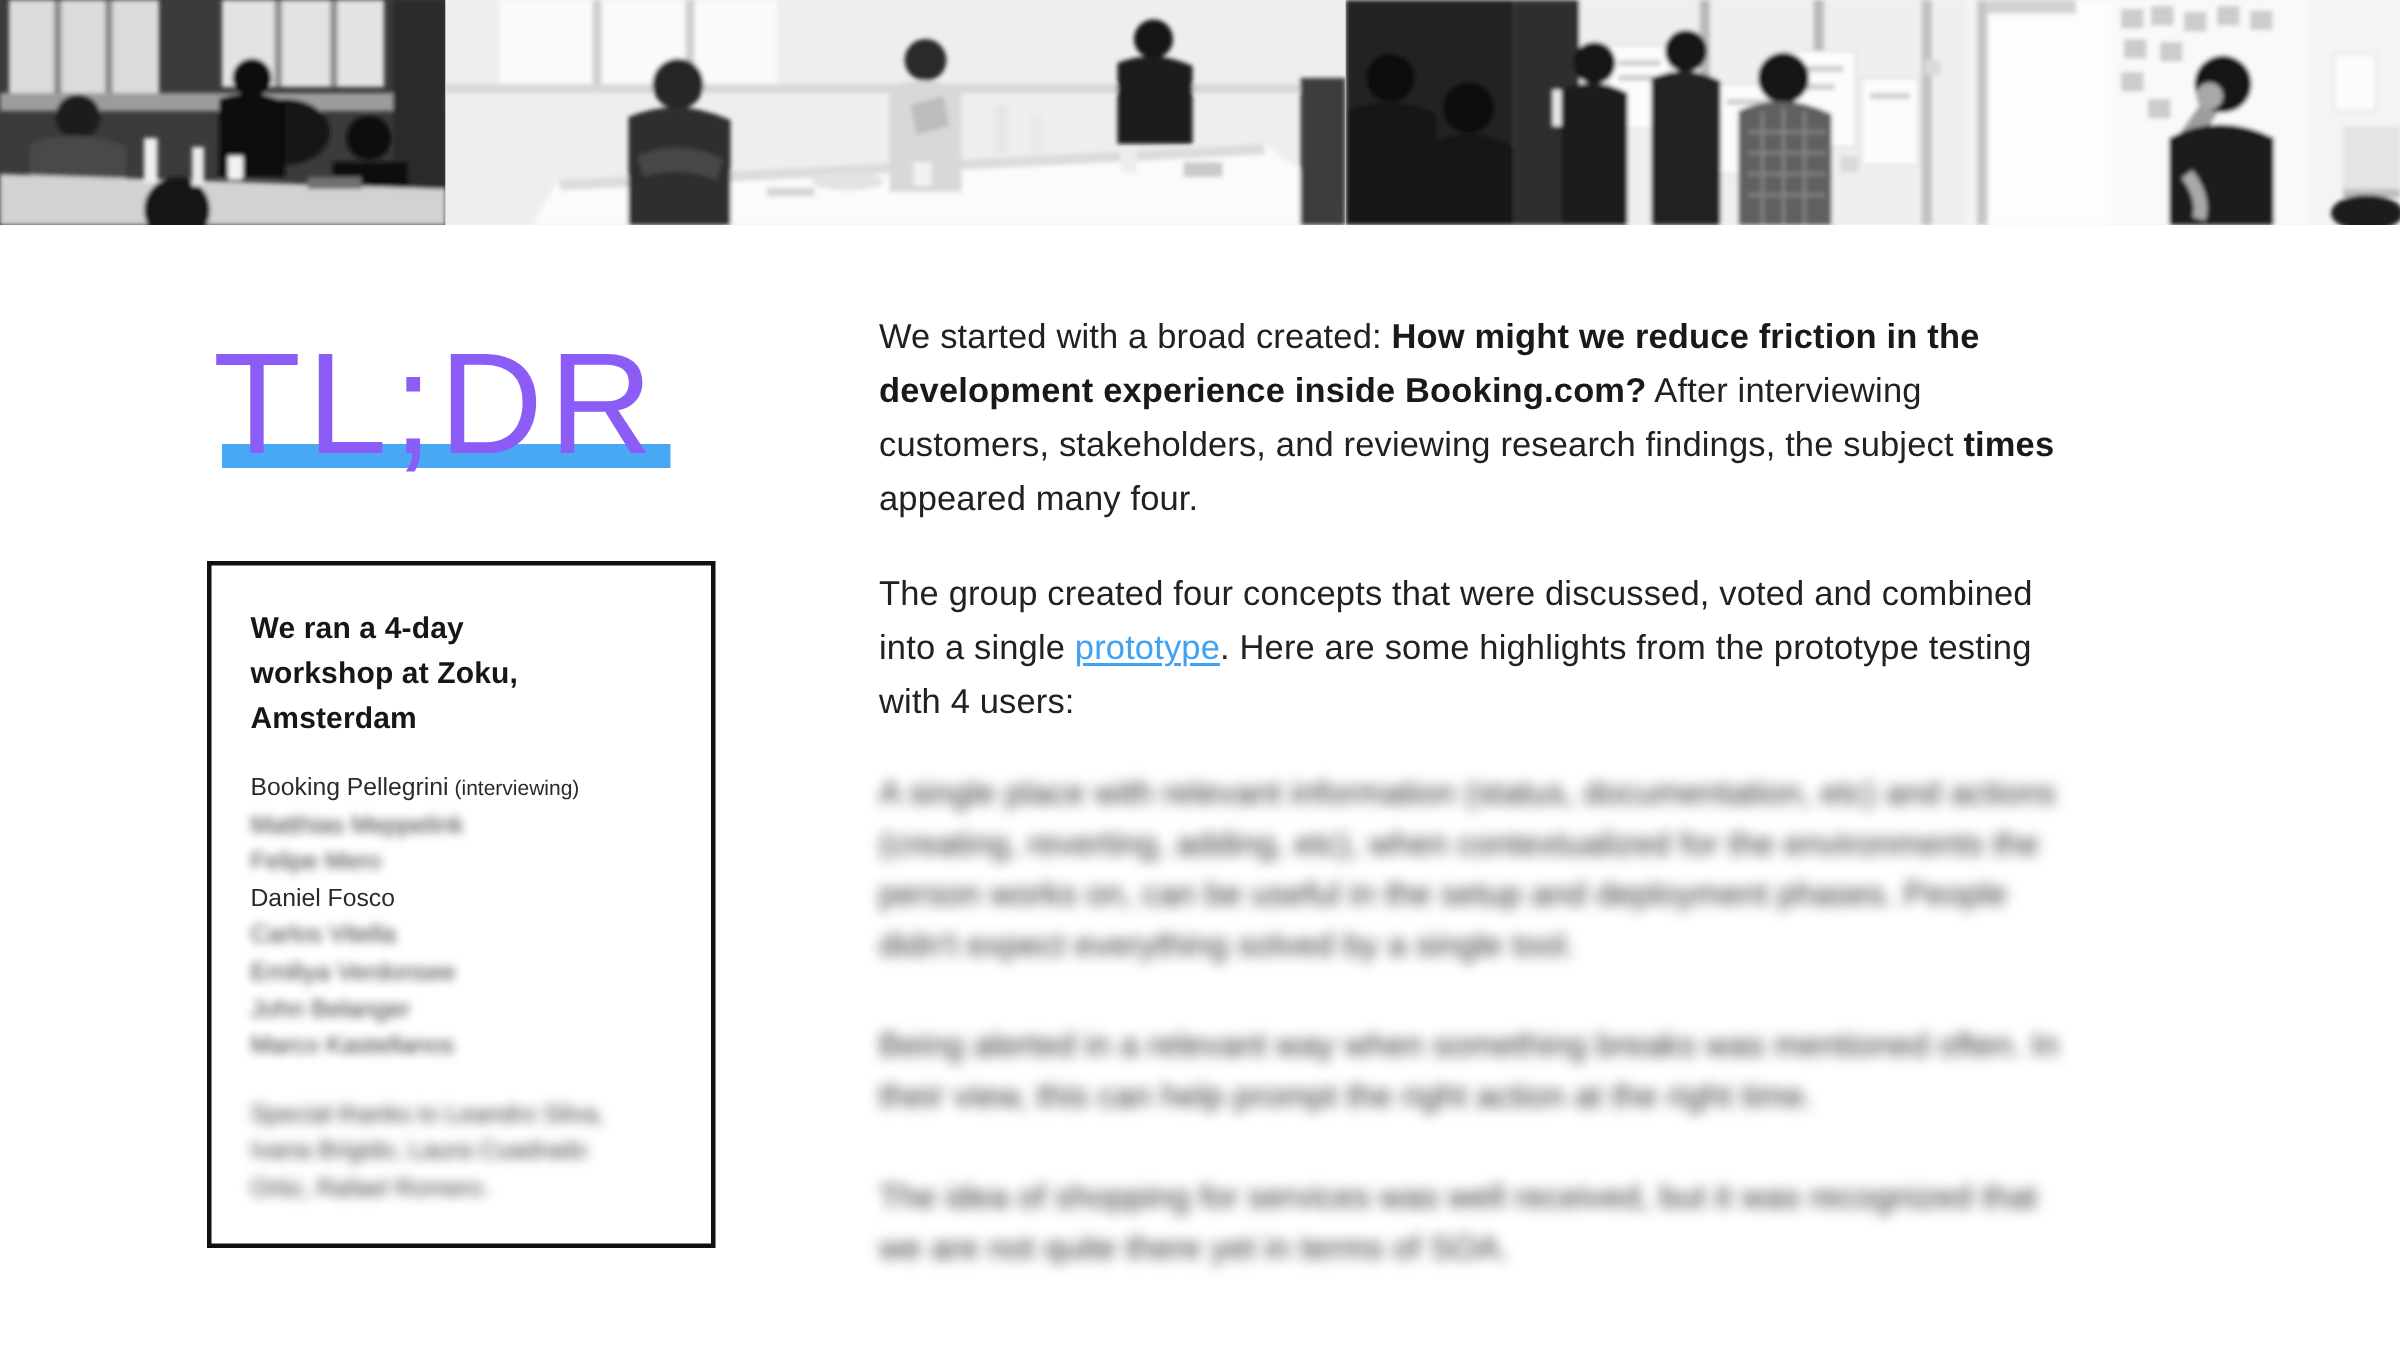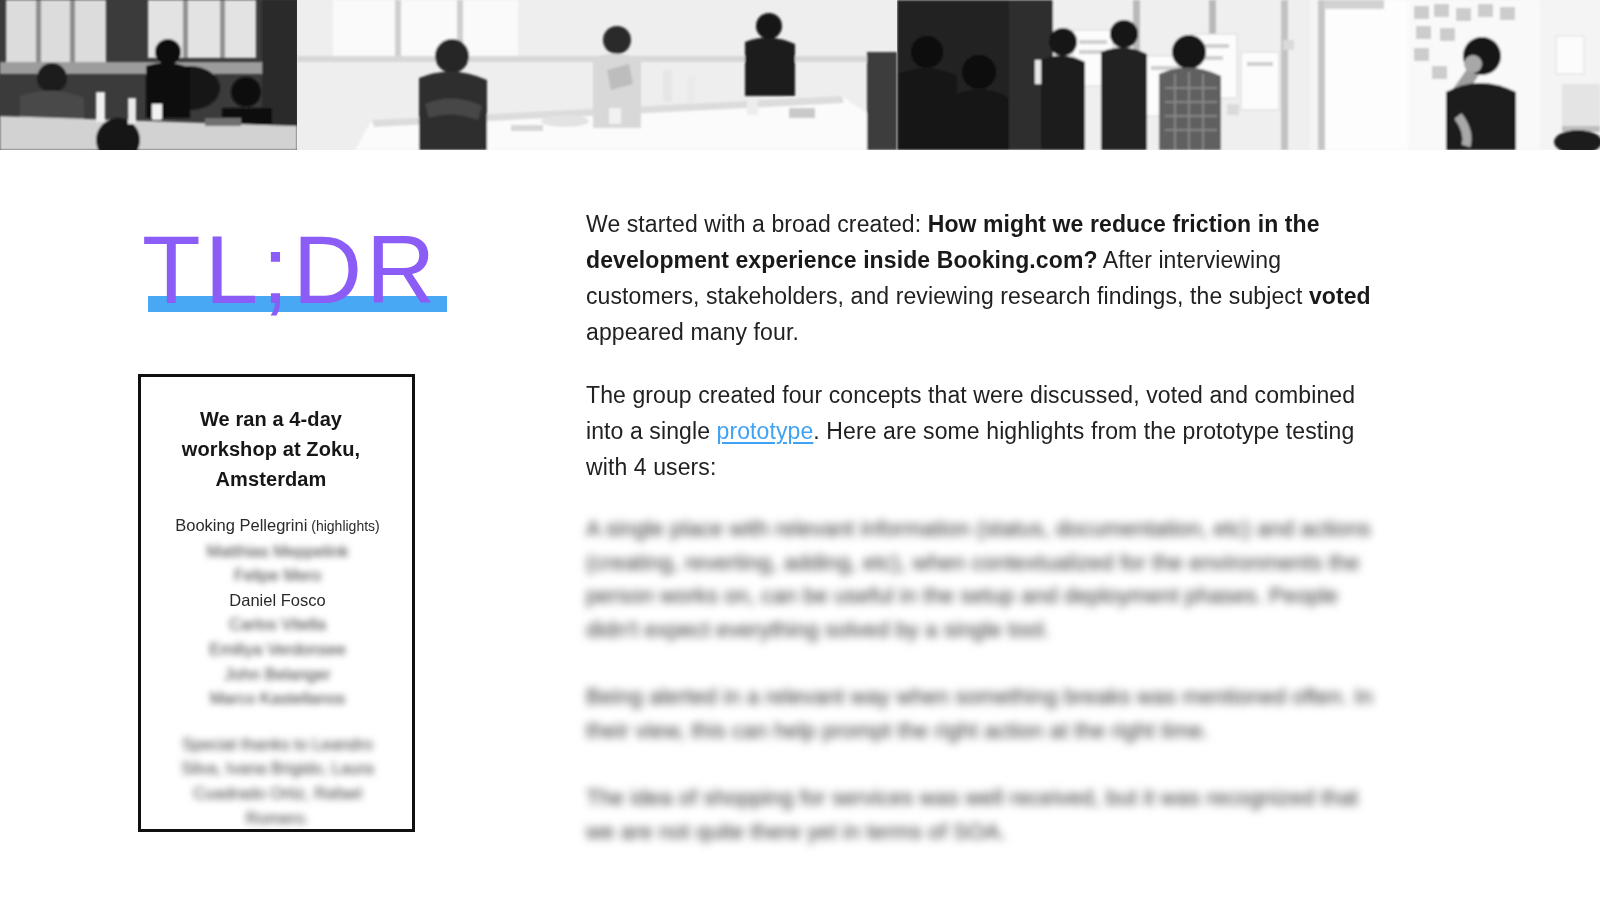--- a/index.html
+++ b/index.html
@@ -17,24 +17,23 @@
   
   .tldr{position:absolute;left:142px;top:222px;width:320px;height:120px;}
   .tldr h1{
     position:relative;z-index:1;margin:0;font-size:96px;line-height:96px;
     font-weight:500;letter-spacing:4px;color:#8b5cf6;white-space:nowrap;
   }
   .tldr-bar{position:absolute;z-index:0;left:6px;top:74px;width:299px;height:16px;}
 
   
   .info-box{
-    position:absolute;left:138px;top:374px;width:277px;height:458px;
+    position:absolute;left:138px;top:374px;width:339px;height:458px;
     box-sizing:border-box;border:3px solid #101010;background:#fff;
     padding:27px 24px 0 26px;
-    text-align:center;
   }
   .info-box h2{
     margin:0;font-size:20px;line-height:30px;font-weight:700;color:#161616;
     max-width:208px;letter-spacing:.1px;
   }
   .people{margin-top:19px;font-size:16.5px;line-height:24.6px;color:#2a2a2a;}
   .name-line{white-space:nowrap;}
   .name-line .role{font-size:14px;color:#2a2a2a;}
   .blurred{filter:blur(3.2px);color:#3a3a3a;}
   .thanks{
@@ -209,33 +208,33 @@
   </header>
 
   <div class="tldr">
     <span class="tldr-bar" style="background: rgb(73, 168, 244);"></span>
     <h1>TL;DR</h1>
   </div>
 
   <aside class="info-box">
     <h2>We ran a 4-day workshop at Zoku, Amsterdam</h2>
     <div class="people">
-        <div class="name-line"><span>Booking Pellegrini</span><span class="role"> (highlights)</span></div>
+        <div class="name-line"><span>Booking Pellegrini</span><span class="role"> (interviewing)</span></div>
         <div class="name-line blurred"><span>Matthias Meppelink</span></div>
         <div class="name-line blurred"><span>Felipe Mero</span></div>
         <div class="name-line"><span>Daniel Fosco</span></div>
         <div class="name-line blurred"><span>Carlos Vitella</span></div>
         <div class="name-line blurred"><span>Emiliya Verdonsee</span></div>
         <div class="name-line blurred"><span>John Belanger</span></div>
         <div class="name-line blurred"><span>Marco Kastellanos</span></div>
       </div>
     <p class="thanks">Special thanks to Leandro Silva, Ivana Brigido, Laura Cuadrado Ortiz, Rafael Romero.</p>
   </aside>
 
   <main class="right">
-    <p class="body-p"><span>We started with a broad created: </span><strong>How might we reduce friction in the development experience inside Booking.com?</strong><span> After interviewing customers, stakeholders, and reviewing research findings, the subject </span><strong>voted</strong><span> appeared many four.</span></p>
+    <p class="body-p"><span>We started with a broad created: </span><strong>How might we reduce friction in the development experience inside Booking.com?</strong><span> After interviewing customers, stakeholders, and reviewing research findings, the subject </span><strong>times</strong><span> appeared many four.</span></p>
     <p class="body-p"><span>The group created four concepts that were discussed, voted and combined into a single </span><a class="link" href="#" style="color: rgb(63, 162, 243);">prototype</a><span>. Here are some highlights from the prototype testing with 4 users:</span></p>
     <p class="body-p blurred-p">A single place with relevant information (status, documentation, etc) and actions (creating, reverting, adding, etc), when contextualized for the environments the person works on, can be useful in the setup and deployment phases. People didn't expect everything solved by a single tool.</p>
     <p class="body-p blurred-p">Being alerted in a relevant way when something breaks was mentioned often. In their view, this can help prompt the right action at the right time.</p>
     <p class="body-p blurred-p">The idea of shopping for services was well received, but it was recognized that we are not quite there yet in terms of SOA.</p>
   </main>
 
 </div>
 
 </body></html>

